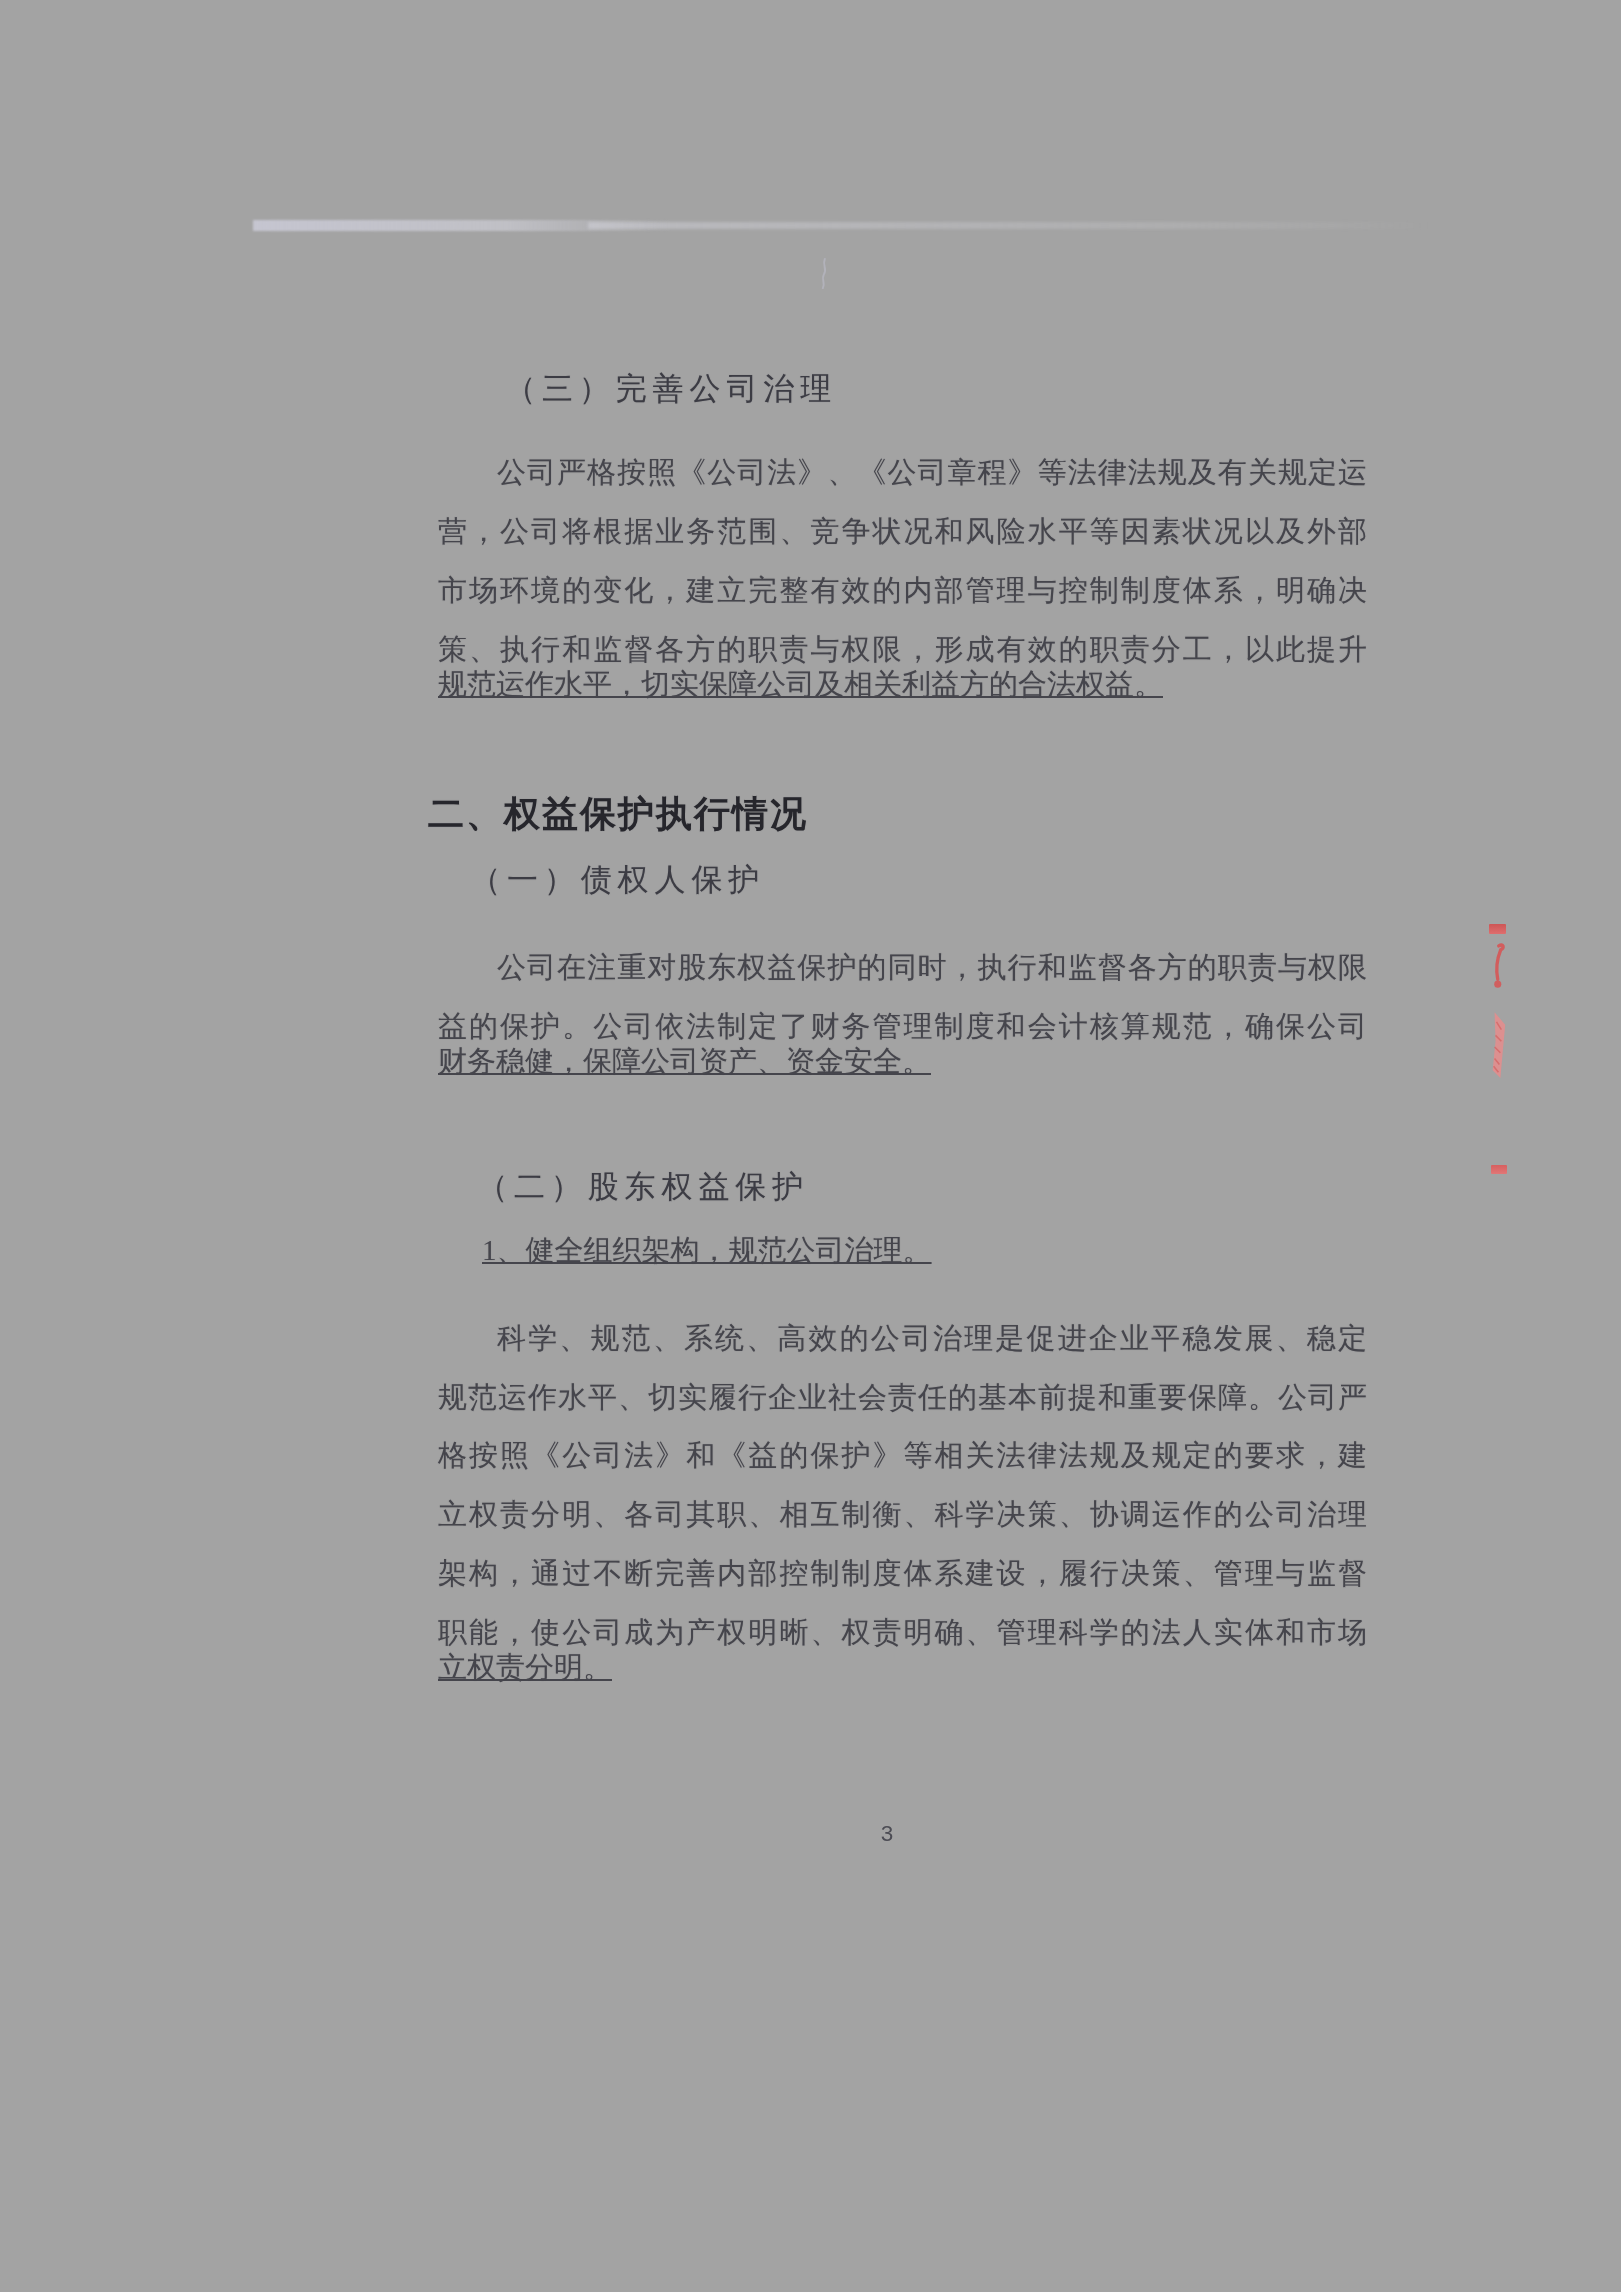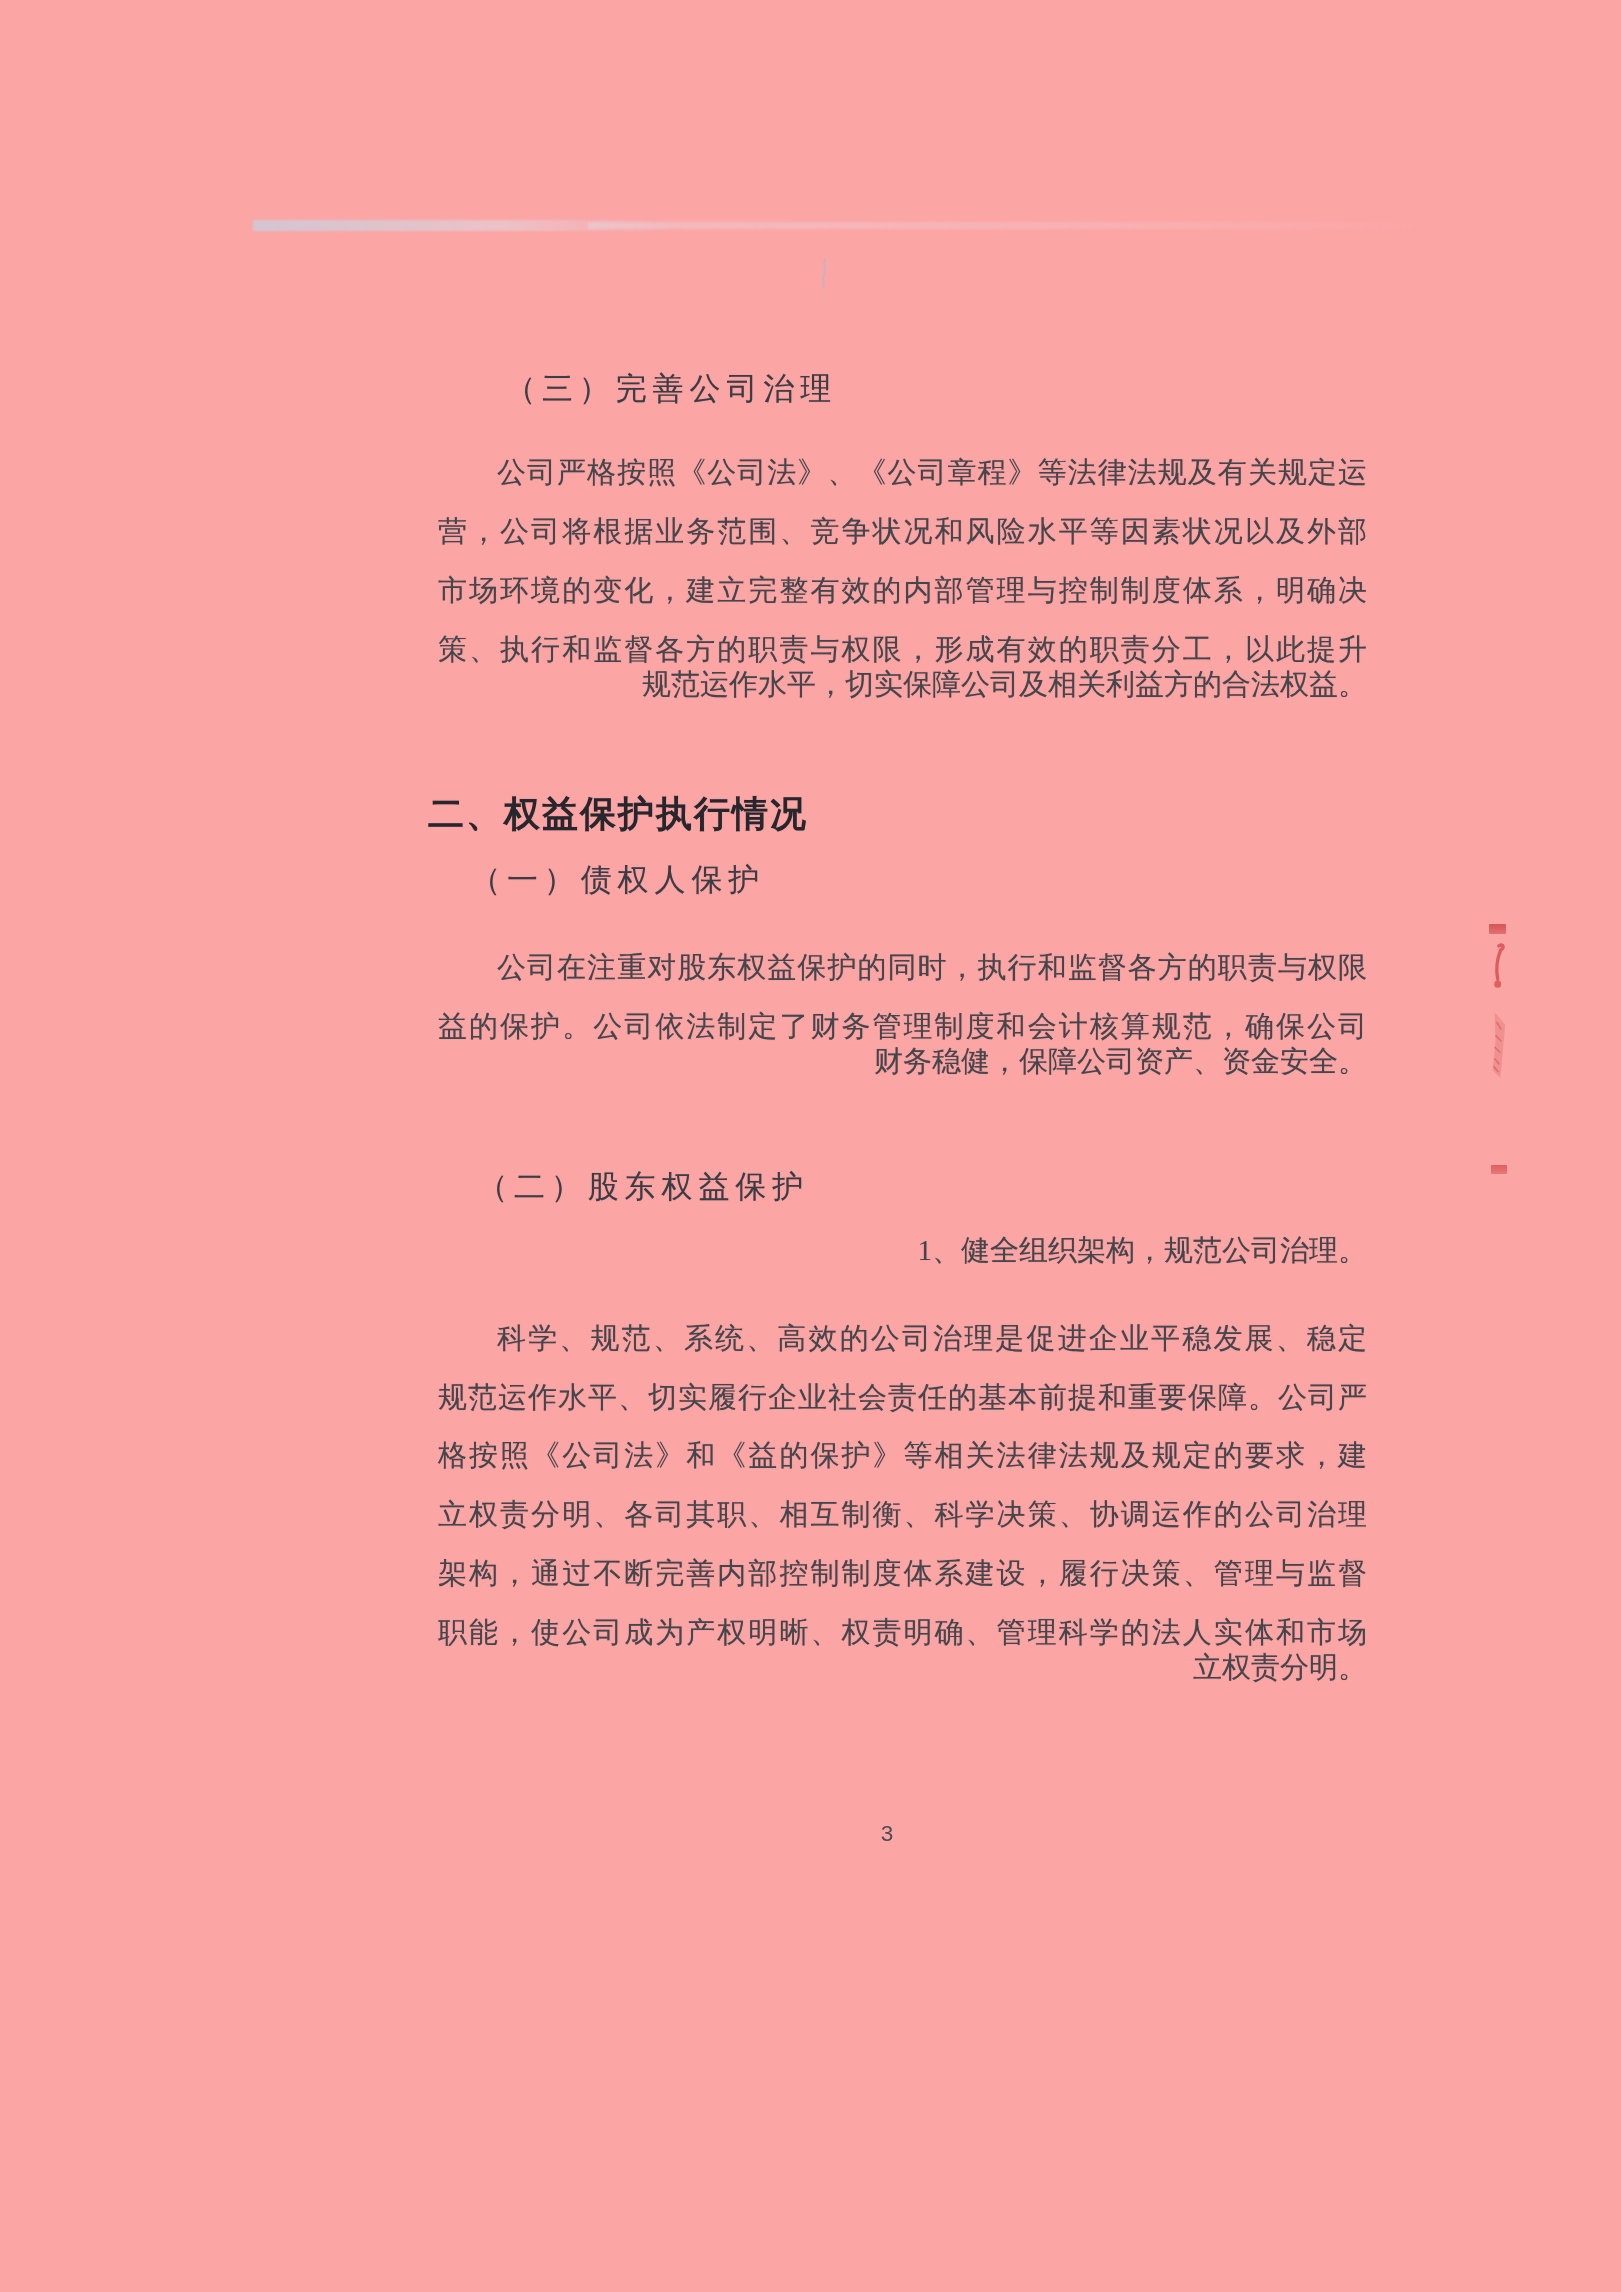--- a/index.html
+++ b/index.html
@@ -1,19 +1,19 @@
 <!DOCTYPE html>
 <html><head>
 <meta charset="utf-8">
 <style>
   html,body{margin:0;padding:0;background:#ffffff;}
   #canvas{
     position:relative;
     width:1621px;height:2293px;
-    background:#fca5a5;
+    background:#a3a3a3;
     overflow:hidden;
     font-family:"Liberation Serif", serif;
   }
   
   .scan-band-strong{
     position:absolute;left:253px;top:220px;width:421px;height:10.8px;
     background:linear-gradient(to right, rgba(203,203,216,.85), rgba(221,221,232,.5) 60%, rgba(232,232,241,0));
     filter:blur(1px);
   }
   .scan-band-faint{
@@ -44,21 +44,21 @@
   }
   .bline{
     position:absolute;
     left:438px;width:929px;
     font-size:29px;
     line-height:39px;
     color:#45454c;
     text-shadow:0 0 1px rgba(70,70,78,.35);
   }
   .just{text-align:justify;text-align-last:justify;margin-top:24px;}
-  .last{text-align:right;}
+  .last{text-align:left;text-decoration:underline;}
   .ind{padding-left:59px;width:870px;}
   .pagenum{
     position:absolute;left:843px;top:1821px;width:88px;
     text-align:center;
     font-family:"Liberation Sans", sans-serif;
     font-size:22.5px;color:#4c4c54;
   }
   
   .seal-bar-1{
     position:absolute;left:1489px;top:924px;width:16.7px;height:9.8px;

